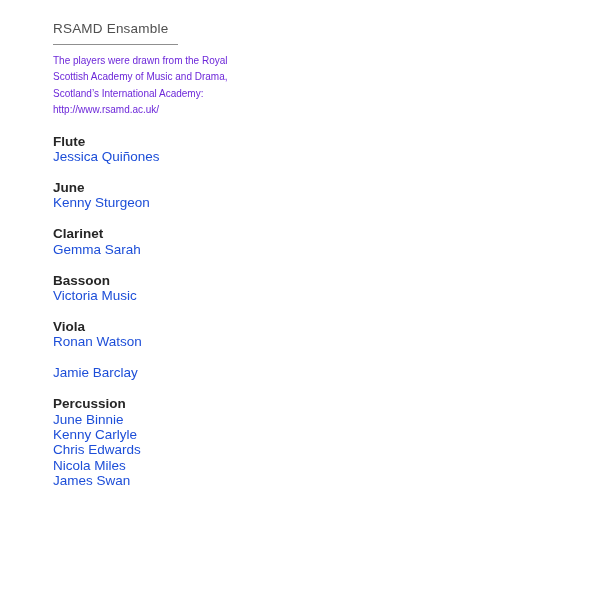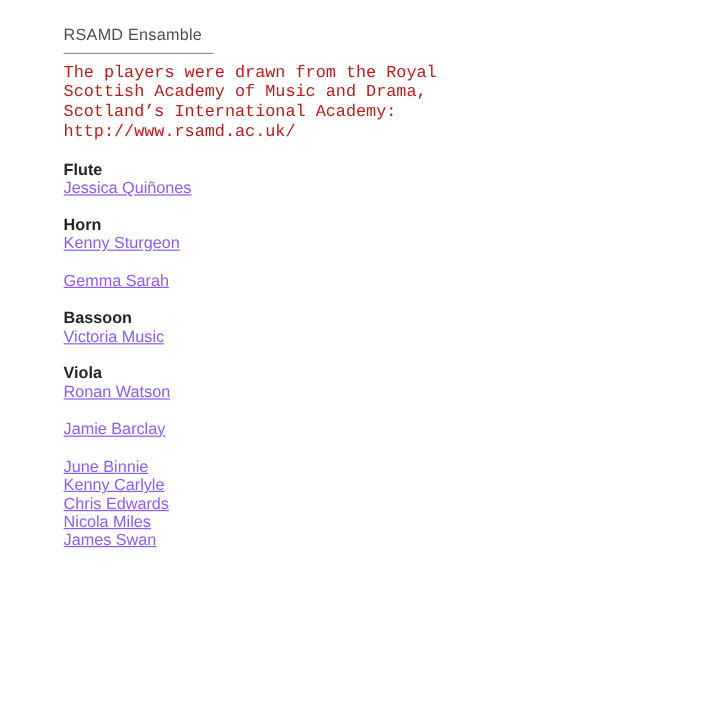--- a/index.html
+++ b/index.html
@@ -23,42 +23,40 @@
   }
   .title-rule {
     border: none;
     border-top: 1px solid #8f8f8f;
     width: 125px;
     height: 0;
     margin: 7px 0 0 0;
   }
   .intro {
     margin-top: 8px;
-    font-size: 14px;
+    font-size: 10px;
     line-height: 16.4px;
-    color: #b91c1c;
+    color: #6d28d9;
     font-weight: 500;
-    font-family: Liberation Mono, monospace;
   }
   .roster {
     margin-top: 15px;
   }
   .section {
     margin-bottom: 15.5px;
     font-size: 13.5px;
     line-height: 15.4px;
   }
   .instrument {
     font-weight: 700;
     color: #262626;
   }
   .member {
     font-weight: 400;
-    color: #8b5cf6;
-    text-decoration: underline;
+    color: #1d4ed8;
   }
 </style>
 </head>
 <body>
 
 <div class="page">
 
   <div class="title">RSAMD Ensamble</div>
   <hr class="title-rule">
 
@@ -70,44 +68,46 @@
   </div>
 
   <div class="roster">
 
     <div class="section">
       <div class="instrument">Flute</div>
       <div class="member">Jessica Quiñones</div>
     </div>
 
     <div class="section">
-      <div class="instrument">Horn</div>
+      <div class="instrument">June</div>
       <div class="member">Kenny Sturgeon</div>
     </div>
 
     <div class="section">
+      <div class="instrument">Clarinet</div>
       <div class="member">Gemma Sarah</div>
     </div>
 
     <div class="section">
       <div class="instrument">Bassoon</div>
       <div class="member">Victoria Music</div>
     </div>
 
 
     <div class="section">
       <div class="instrument">Viola</div>
       <div class="member">Ronan Watson</div>
     </div>
 
     <div class="section">
       <div class="member">Jamie Barclay</div>
     </div>
 
     <div class="section">
+      <div class="instrument">Percussion</div>
       <div class="member">June Binnie</div>
       <div class="member">Kenny Carlyle</div>
       <div class="member">Chris Edwards</div>
       <div class="member">Nicola Miles</div>
       <div class="member">James Swan</div>
     </div>
 
   </div>
 </div>
 

